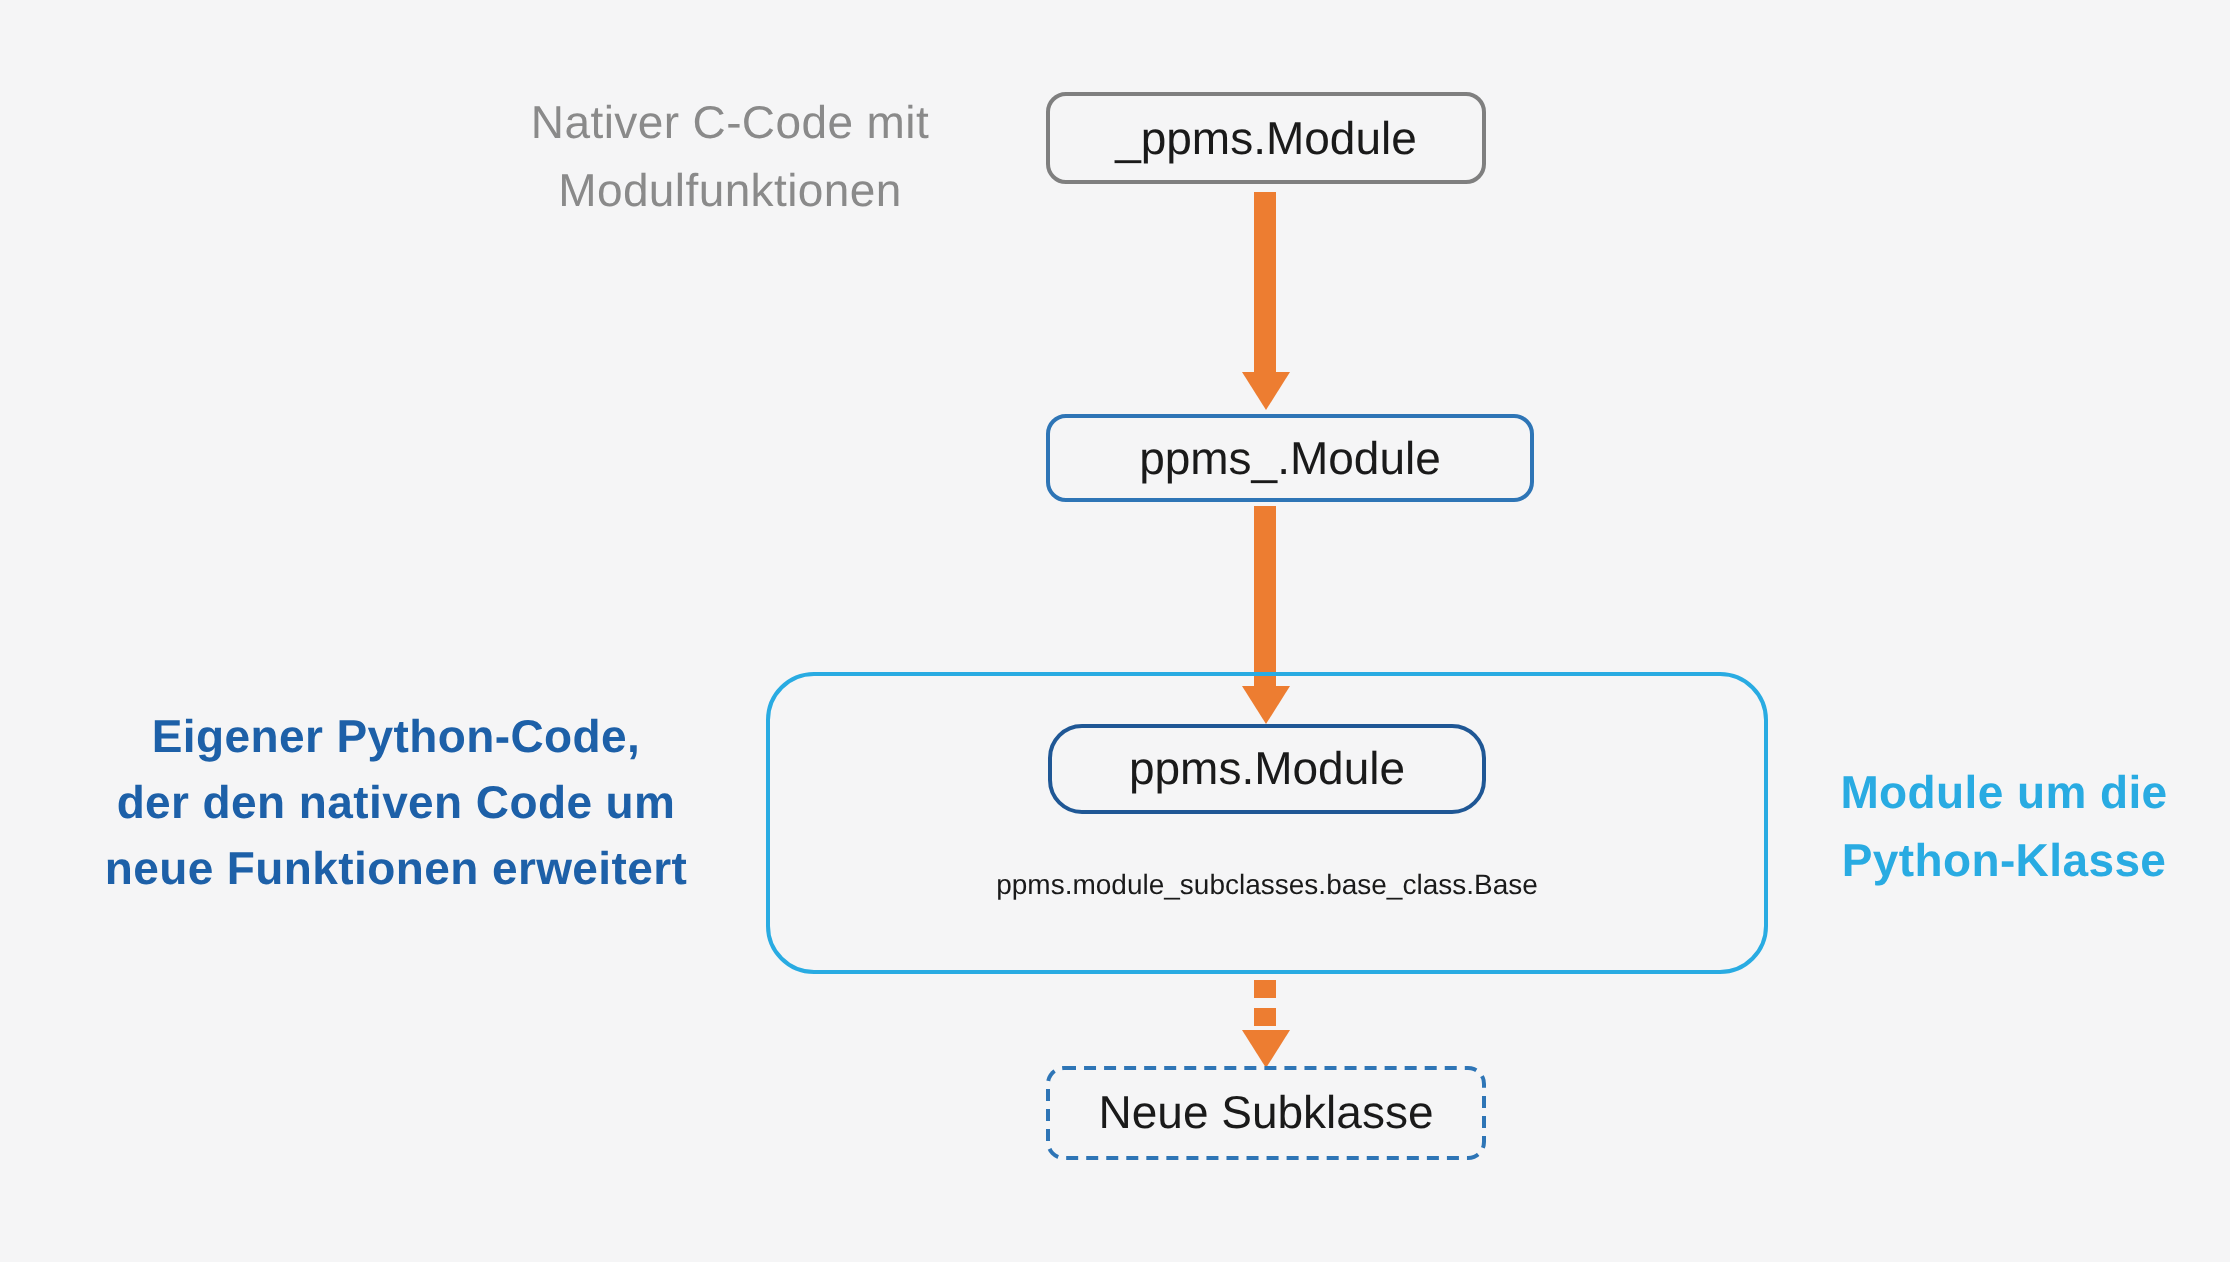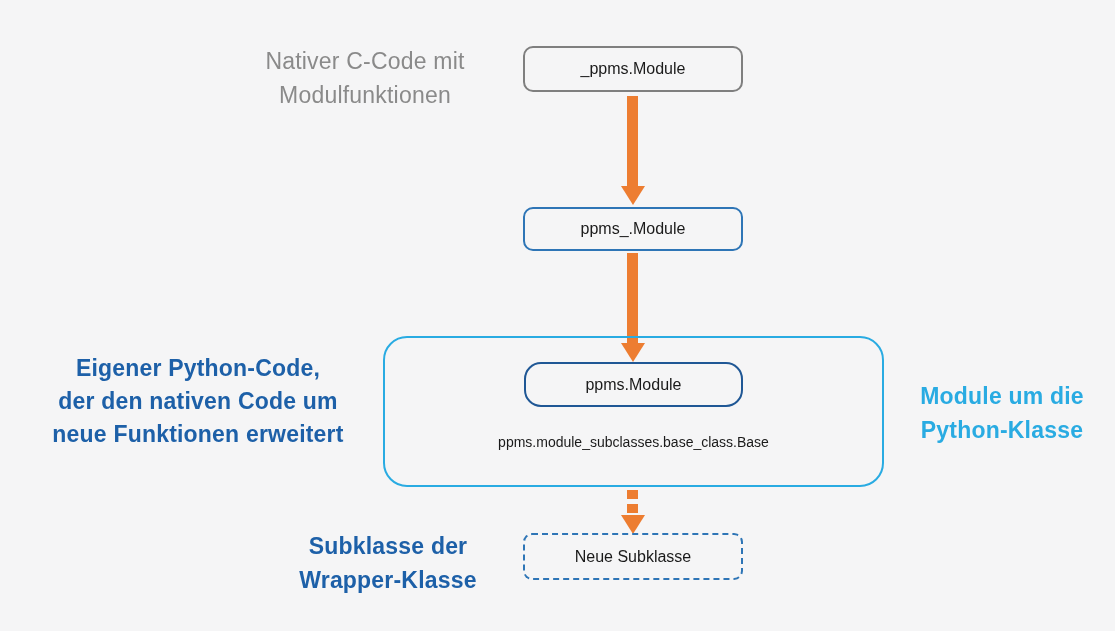--- a/index.html
+++ b/index.html
@@ -22,21 +22,21 @@
   .label .line { display: block; }
   .label.gray { color: var(--gray-text); font-weight: 400; }
   .label.blue { color: var(--blue-text); font-weight: 600; }
   .label.cyan { color: var(--cyan); font-weight: 600; }
   .node {
     position: absolute;
     box-sizing: border-box;
     display: flex;
     align-items: center;
     justify-content: center;
-    font-size: 16px;
+    font-size: 23px;
     color: var(--node-text);
     border-radius: 10px;
     background: transparent;
   }
   .node.gray-border { border: 2px solid var(--gray-border); }
   .node.blue-border { border: 2px solid var(--blue-border); }
   .node.navy-border { border: 2px solid var(--navy-border); border-radius: 9px; }
   .node.dashed-border { border: 2px dashed var(--blue-border); border-radius: 9px; }
   .wrapper-box {
     position: absolute;
@@ -86,33 +86,29 @@
     <span class="line">Eigener Python-Code,</span>
     <span class="line">der den nativen Code um</span>
     <span class="line">neue Funktionen erweitert</span>
   </div>
 
   <div class="label cyan" style="left:888px; top:379px; width:228px;">
     <span class="line">Module um die</span>
     <span class="line">Python-Klasse</span>
   </div>
 
-  <div class="label blue" style="left:290px; top:529px; width:196px;">
-    <span class="line">Subklasse der</span>
-    <span class="line">Wrapper-Klasse</span>
-  </div>
 
   <div class="node gray-border" style="left:523px; top:46px; width:220px; height:46px;">
     <span>_ppms.Module</span>
   </div>
 
   <div class="arrow-shaft" style="left:627px; top:96px; height:90px;"></div>
   <div class="arrow-head" style="left:621px; top:186px;"></div>
 
-  <div class="node blue-border" style="left:523px; top:207px; width:220px; height:44px;">
+  <div class="node blue-border" style="left:523px; top:207px; width:244px; height:44px;">
     <span>ppms_.Module</span>
   </div>
 
   <div class="arrow-shaft" style="left:627px; top:253px; height:90px;"></div>
   <div class="arrow-head" style="left:621px; top:343px;"></div>
 
   <div class="wrapper-box" style="left:383px; top:336px; width:501px; height:151px;"></div>
 
   <div class="node navy-border" style="left:524px; top:362px; width:219px; height:45px;border-radius:17px;">
     <span>ppms.Module</span>

